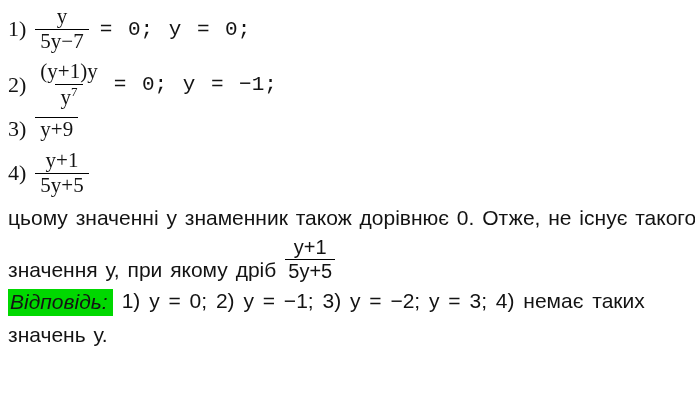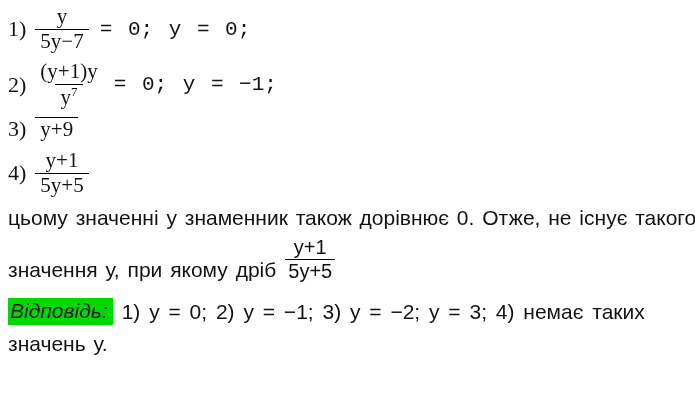--- a/index.html
+++ b/index.html
@@ -78,23 +78,23 @@
     font-size: 20px;
     line-height: 1.12;
     margin: 0 9px;
   }
   .frac-inline .den { border-top: 1.6px solid #000; }
   .frac-inline .num, .frac-inline .den { padding: 0 3px; }
 
   
   .answer-line {
     display: flex;
-    align-items: center;
+    align-items: flex-start;
     font-size: 21px;
-    margin-top: 16px;
+    margin-top: 7px;
     margin-bottom: 5px;
     white-space: nowrap;
     word-spacing: 3px;
   }
   .hl-green {
     background: var(--highlight-green, #00d800);
     font-style: italic;
     padding: 1px 5px 2px 2px;
     margin-right: 9px;
     word-spacing: normal;

